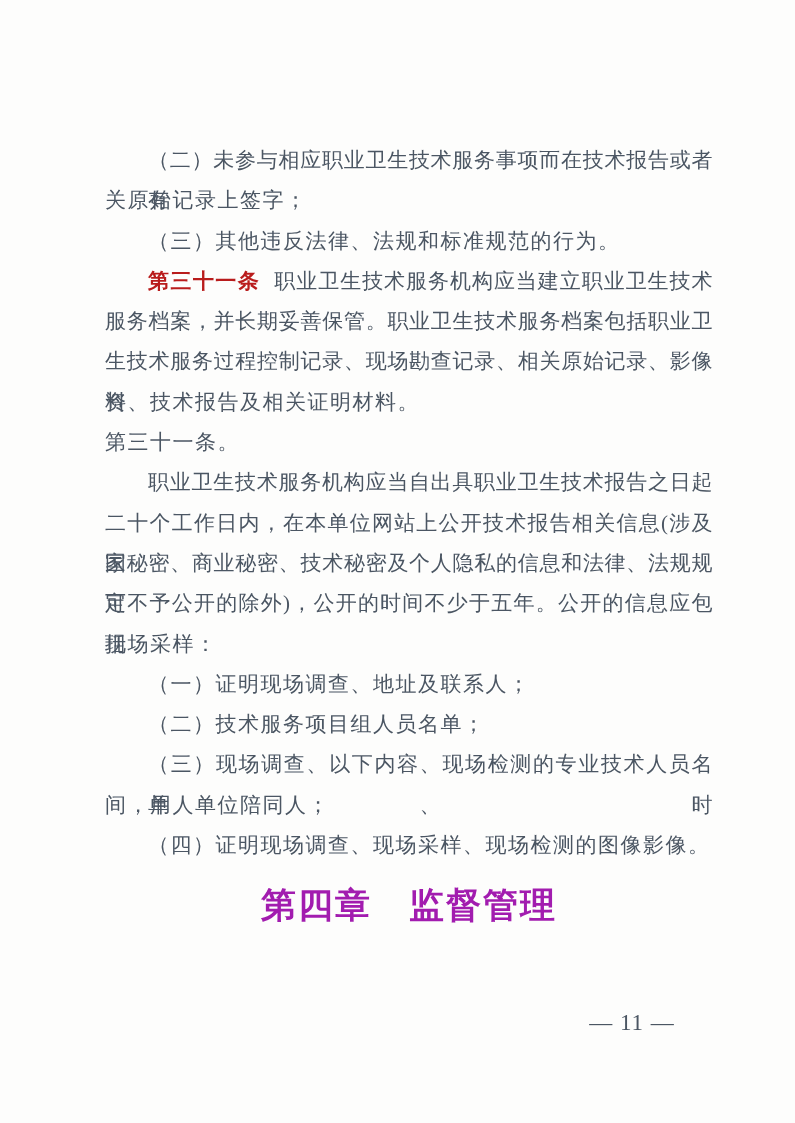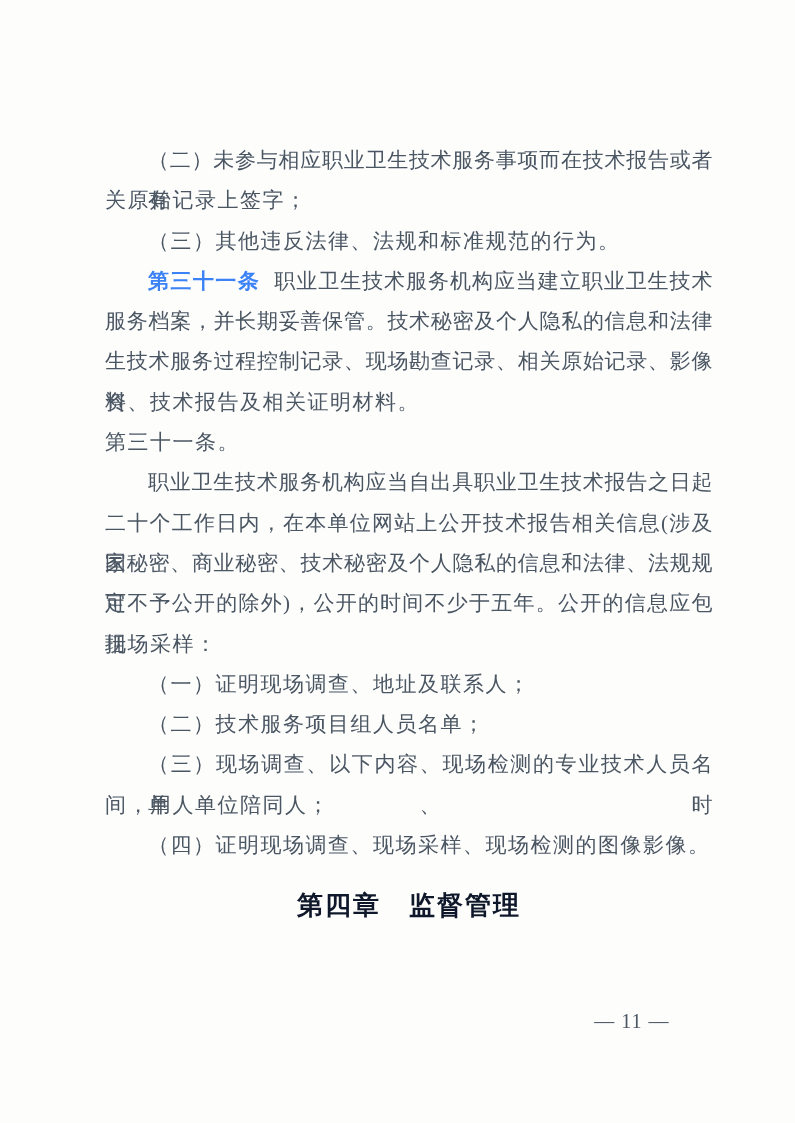--- a/index.html
+++ b/index.html
@@ -34,58 +34,58 @@
     text-align:justify;
     text-align-last:justify;
     letter-spacing:0.5px;
   }
   .line.indent{
     padding-left:43px;
   }
   .term{
     font-family:"Liberation Sans", sans-serif;
     font-weight:700;
-    color:#3b82f6;
+    color:#b91c1c;
     margin-right:14px;
     letter-spacing:1px;
   }
   .chapter{
     margin:20px 0 0 0;
-    font-size:26px;
+    font-size:35px;
     line-height:40px;
     height:40px;
     text-align:center;
     font-family:"Liberation Sans", sans-serif;
     font-weight:700;
-    color:#0f172a;
+    color:#a21caf;
     letter-spacing:2px;
   }
   .page-number{
     position:absolute;
     left:582px;top:1010px;
     width:100px;
-    font-size:20px;
+    font-size:23px;
     letter-spacing:1px;
     text-align:center;
     color:#4b5663;
   }
 </style>
 </head>
 <body>
 
 <div class="page">
   <div class="text-block">
 
     <div class="line indent fill">（二）未参与相应职业卫生技术服务事项而在技术报告或者有</div>
     <div class="line">关原始记录上签字；</div>
     <div class="line indent">（三）其他违反法律、法规和标准规范的行为。</div>
 
     <div class="line indent fill"><span class="term">第三十一条</span><span>职业卫生技术服务机构应当建立职业卫生技术</span></div>
 
-    <div class="line fill">服务档案，并长期妥善保管。技术秘密及个人隐私的信息和法律</div>
+    <div class="line fill">服务档案，并长期妥善保管。职业卫生技术服务档案包括职业卫</div>
     <div class="line fill">生技术服务过程控制记录、现场勘查记录、相关原始记录、影像资</div>
     <div class="line">料、技术报告及相关证明材料。</div>
     <div class="line">第三十一条。</div>
     <div class="line indent fill">职业卫生技术服务机构应当自出具职业卫生技术报告之日起</div>
     <div class="line fill">二十个工作日内，在本单位网站上公开技术报告相关信息(涉及国</div>
     <div class="line fill">家秘密、商业秘密、技术秘密及个人隐私的信息和法律、法规规定</div>
     <div class="line fill">可不予公开的除外)，公开的时间不少于五年。公开的信息应包括</div>
     <div class="line">现场采样：</div>
     <div class="line indent">（一）证明现场调查、地址及联系人；</div>
     <div class="line indent">（二）技术服务项目组人员名单；</div>

